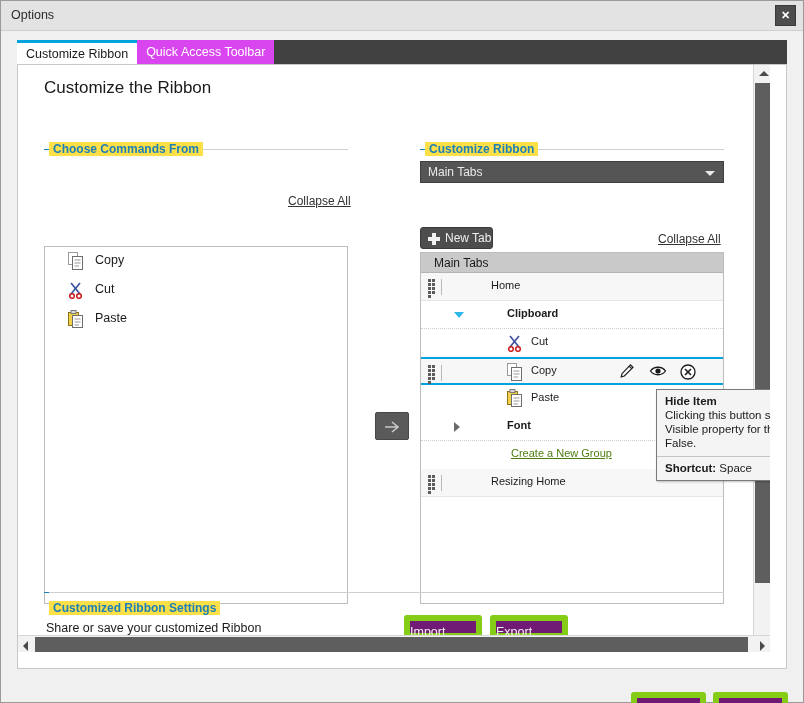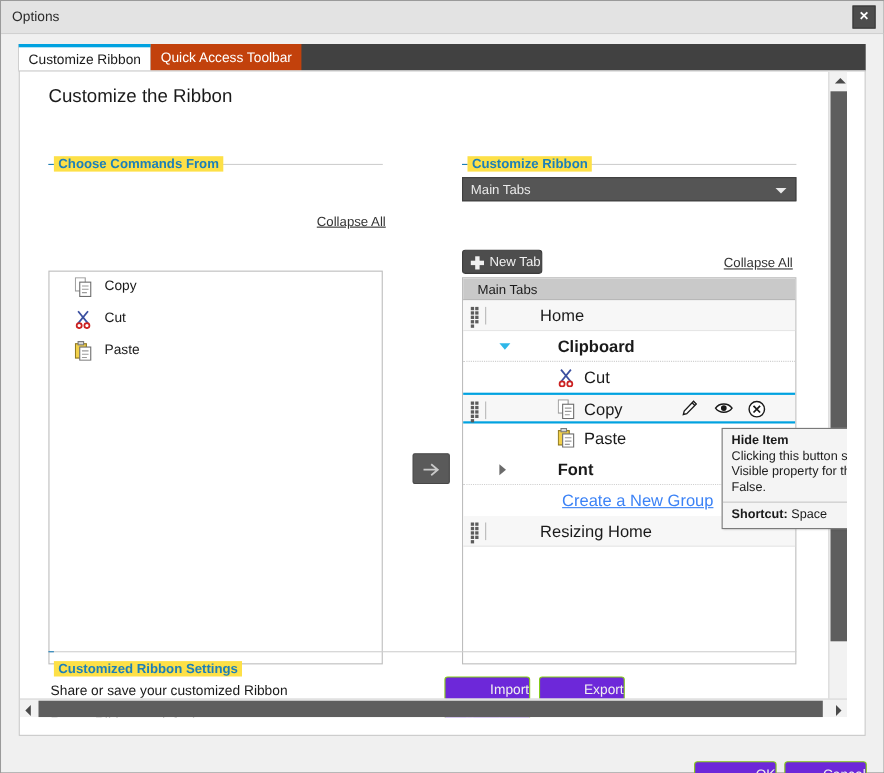--- a/index.html
+++ b/index.html
@@ -49,21 +49,21 @@
   
   .tabstrip {
     position: absolute; left: 16px; top: 9px;
     width: 770px; height: 25px;
     background: #414141;
   }
   .tab {
     position: relative; float: left;
     height: 25px; padding: 0 9px;
     font-size: 12.5px; line-height: 25px;
-    color: #ffffff; background: #c2410c;
+    color: #ffffff; background: #d946ef;
     cursor: pointer;
   }
   .tab.active {
     background: #ffffff; color: #1a1a1a;
     border-top: 3px solid #00a2e0;
     line-height: 22px;
   }
 
   
   .content-card {
@@ -179,21 +179,21 @@
   }
   .tree-header {
     position: relative; height: 20px;
     background: #c9c9c9;
     border-bottom: 1px solid #b4b4b4;
     font-size: 12px; color: #1a1a1a;
   }
   .tree-header span { position: absolute; left: 13px; top: 3px; }
   .trow {
     position: relative;
-    font-size: 15px; color: #1a1a1a;
+    font-size: 11px; color: #1a1a1a;
     border-bottom: 1px solid #e6e6e6;
     cursor: pointer;
   }
   .trow.shaded { background: #f7f7f7; }
   .trow.selected {
     background: #f7f7f7;
     border-top: 2px solid #00a2e0;
     border-bottom: 2px solid #00a2e0;
   }
   .trow.dotted { border-bottom: 1px dotted #cfcfcf; }
@@ -250,26 +250,26 @@
   .tt-short { padding: 5px 8px 6px 8px; }
   .tt-short b { font-weight: bold; }
 
   
   .stxt {
     position: absolute;
     font-size: 12.5px; color: #1a1a1a;
   }
   .btn {
     position: absolute;
-    background: #6d28d9;
-    border: 1px solid #84cc16;
+    background: #701a75;
+    border: 6px solid #84cc16;
     border-radius: 3px;
     color: #f0f0f0;
     font-size: 12.5px;
-    text-align: right;
+    text-align: left;
     cursor: pointer;
   }
 
   
   .vscroll {
     position: absolute; right: 0; top: 0;
     width: 17px; height: 587px;
     background: #f2f2f2;
     border-left: 1px solid #d6d6d6;
   }
@@ -509,21 +509,21 @@
             </span>
             <span class="tlabel" style="left:110px; top:6px;">Paste</span>
           </div>
 
           <div class="trow dotted" style="height:28px;">
             <span class="tw-right" style="left:33px; top:9px;"></span>
             <span class="tlabel bold" style="left:86px; top:6px;">Font</span>
           </div>
 
           <div class="trow" style="height:28px; border-bottom:none;">
-            <span class="tlabel" style="left:90px; top:6px; text-decoration:underline; color:#3b82f6;">Create a New Group</span>
+            <span class="tlabel" style="left:90px; top:6px; text-decoration:underline; color:#4d7c0f;">Create a New Group</span>
           </div>
 
           <div class="trow shaded" style="height:28px;">
             <span class="handle">
               <i></i>
                 <i></i>
                 <i></i>
                 <i></i>
                 <i></i>
                 <i></i>

